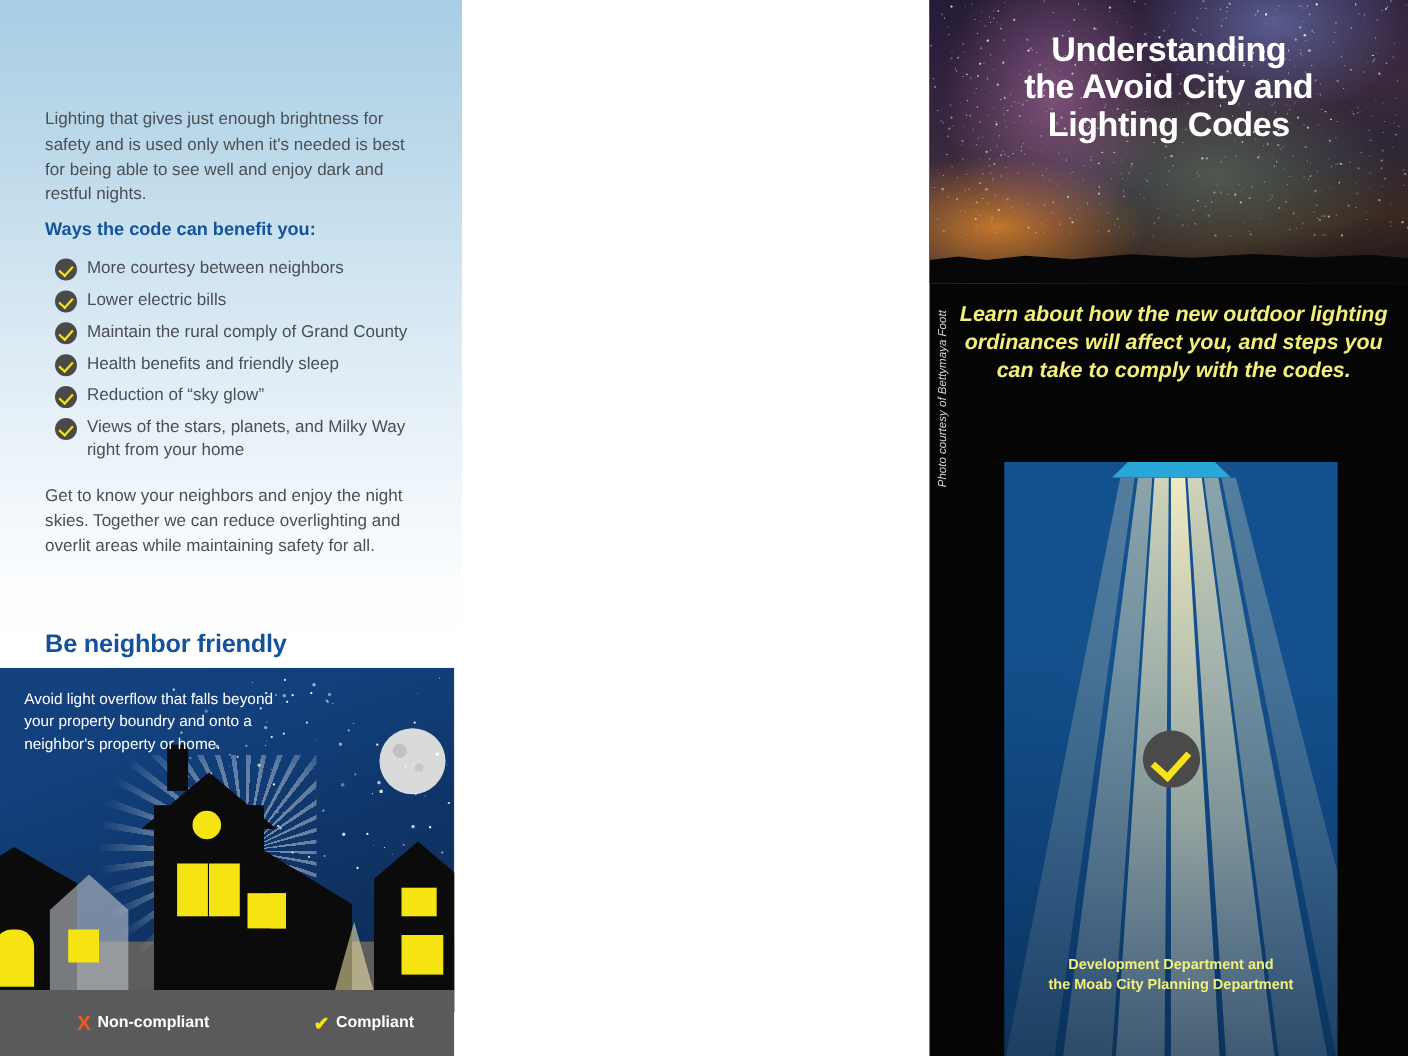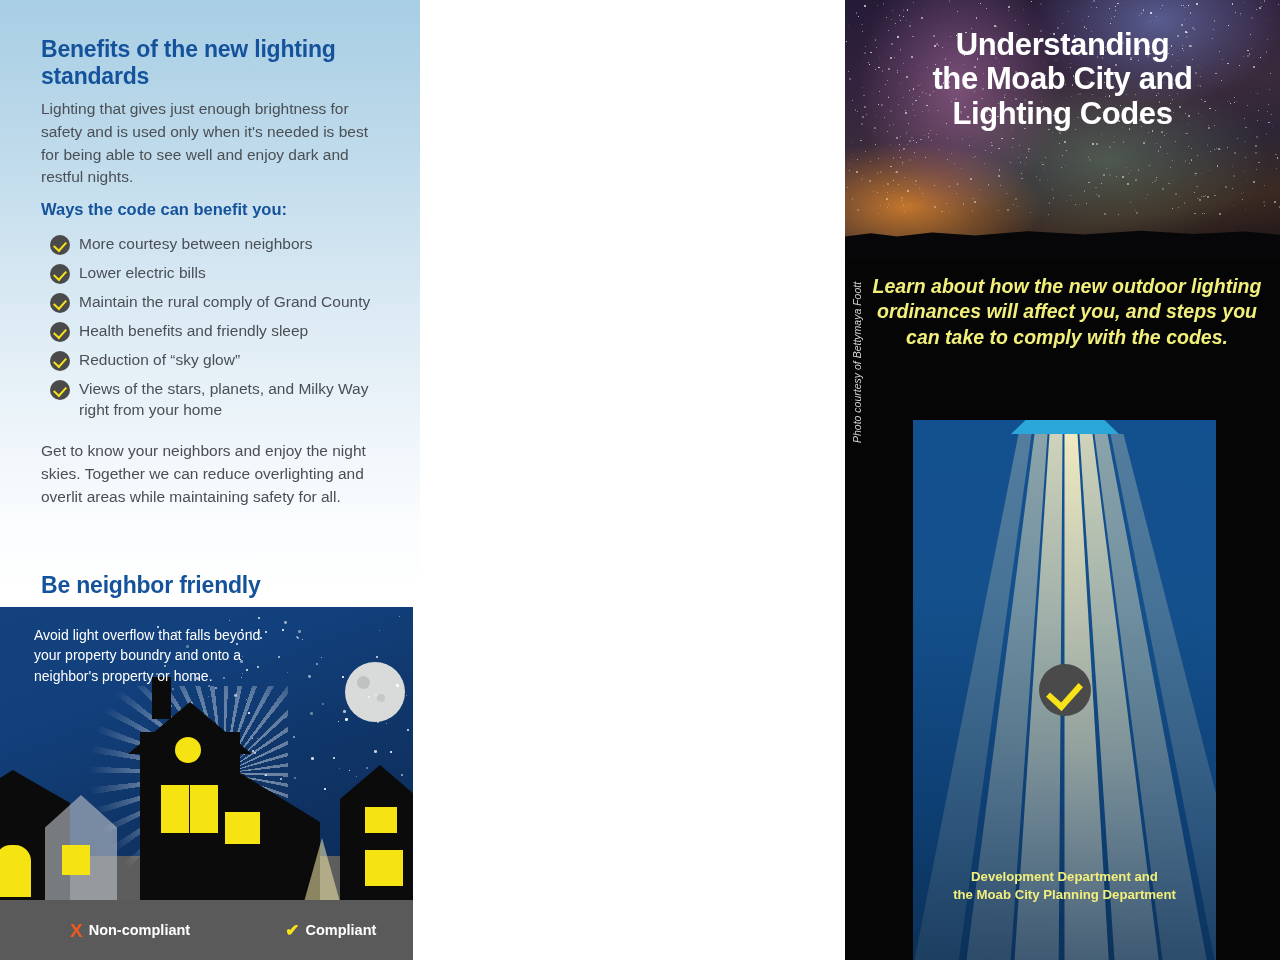--- a/index.html
+++ b/index.html
@@ -40,21 +40,21 @@
 
   
   .illus{
     position:absolute; left:0; top:607px; width:413px; height:353px; overflow:hidden;
   }
   .illus-sky{
     position:absolute; inset:0 0 60px 0;
     background:linear-gradient(160deg,#13427e 0%, #12407c 28%, #0f3466 62%, #0c2a55 100%);
   }
   .illus-caption{
-    position:absolute; left:34px; top:18px; width:250px;
+    position:absolute; left:22px; top:18px; width:250px;
     color:#ffffff; font-size:14px; line-height:1.45; font-weight:500; z-index:9;
   }
   .ground{
     position:absolute; left:0; bottom:60px; width:100%; height:44px;
     background:#5d5d5d;
   }
   .legend-bar{
     position:absolute; left:0; bottom:0; width:100%; height:60px;
     background:#5a5a5a; display:flex; align-items:center; padding-left:70px; gap:95px;
   }
@@ -281,23 +281,20 @@
     text-align:center; color:#f2ef7b; font-weight:bold; font-size:13.2px; line-height:1.38; z-index:7;
   }
 </style>
 </head>
 <body>
 
 <div class="page">
 
   <div class="left-panel">
 
-    <div style="position:absolute;left:41px;top:36px;width:335px;">
-      <div class="sec-title">Benefits of the new lighting standards</div>
-    </div>
 
     <div class="body-copy" style="position:absolute;left:41px;top:98px;width:330px;">Lighting that gives just enough brightness for safety and is used only when it's needed is best for being able to see well and enjoy dark and restful nights.</div>
 
     <div class="sub-title" style="position:absolute;left:41px;top:200px;">Ways the code can benefit you:</div>
 
     <ul class="benefit-list" style="position:absolute;left:50px;top:233px;width:340px;">
       <li class="benefit-item">
         <span class="check-badge"></span>
         <span class="benefit-text">More courtesy between neighbors</span>
       </li>
@@ -1253,21 +1250,21 @@
           <div style="position: absolute; border-radius: 50%; background: rgb(255, 255, 255); width: 0.56px; height: 0.56px; left: 245px; top: 69.5px; opacity: 0.55;"></div>
           <div style="position: absolute; border-radius: 50%; background: rgb(255, 255, 255); width: 1.36px; height: 1.36px; left: 67.9px; top: 2.1px; opacity: 0.48;"></div>
           <div style="position: absolute; border-radius: 50%; background: rgb(255, 255, 255); width: 0.6px; height: 0.6px; left: 93px; top: 45.3px; opacity: 0.43;"></div>
           <div style="position: absolute; border-radius: 50%; background: rgb(255, 255, 255); width: 0.65px; height: 0.65px; left: 73.3px; top: 84.9px; opacity: 0.46;"></div>
         </div>
       <div class="ridge"></div>
     </div>
 
     <div class="main-title">
       <div>Understanding</div>
-      <div>the Moab City and</div>
+      <div>the Avoid City and</div>
       <div>Lighting Codes</div>
     </div>
   </div>
 
   <div class="photo-credit">Photo courtesy of Bettymaya Foott</div>
   <div class="subtitle">Learn about how the new outdoor lighting ordinances will affect you, and steps you can take to comply with the codes.</div>
 
   <div class="blue-card">
 
     <div class="lamp"></div>

